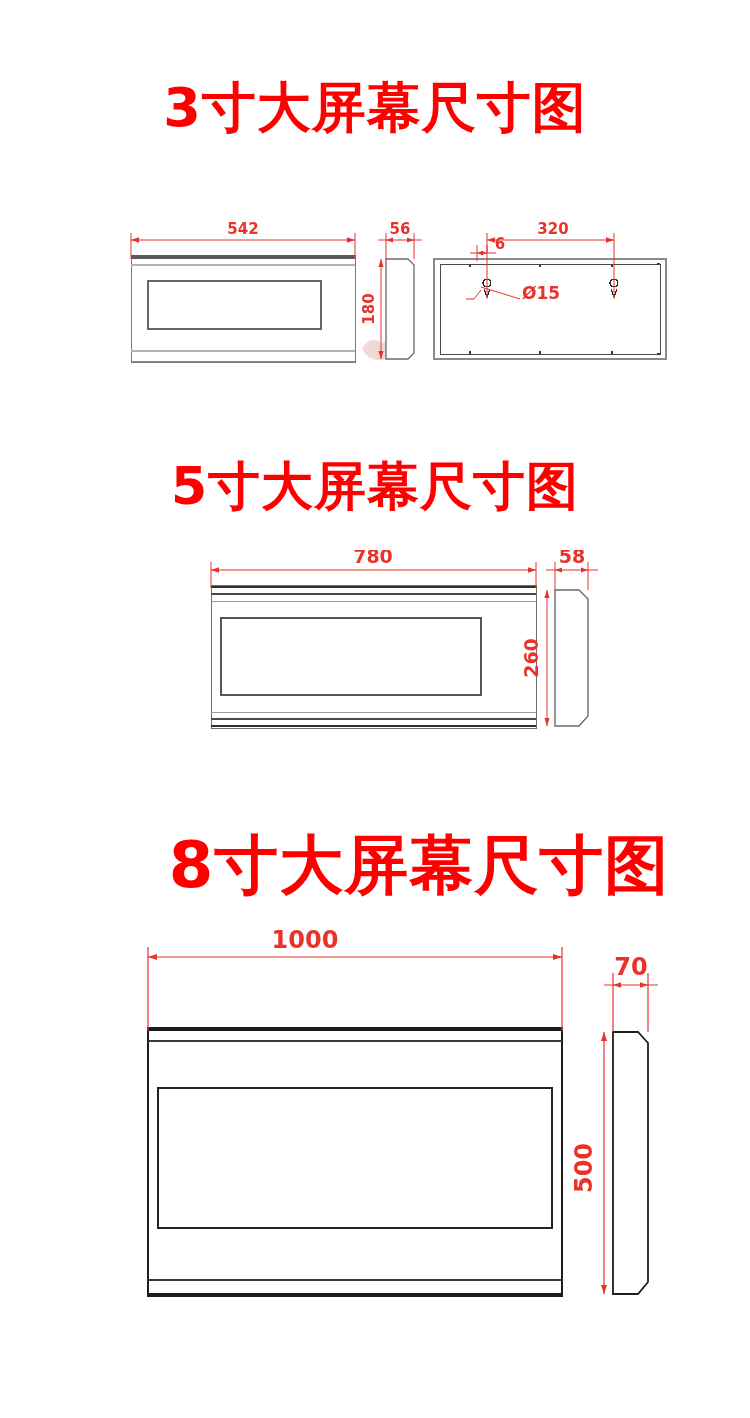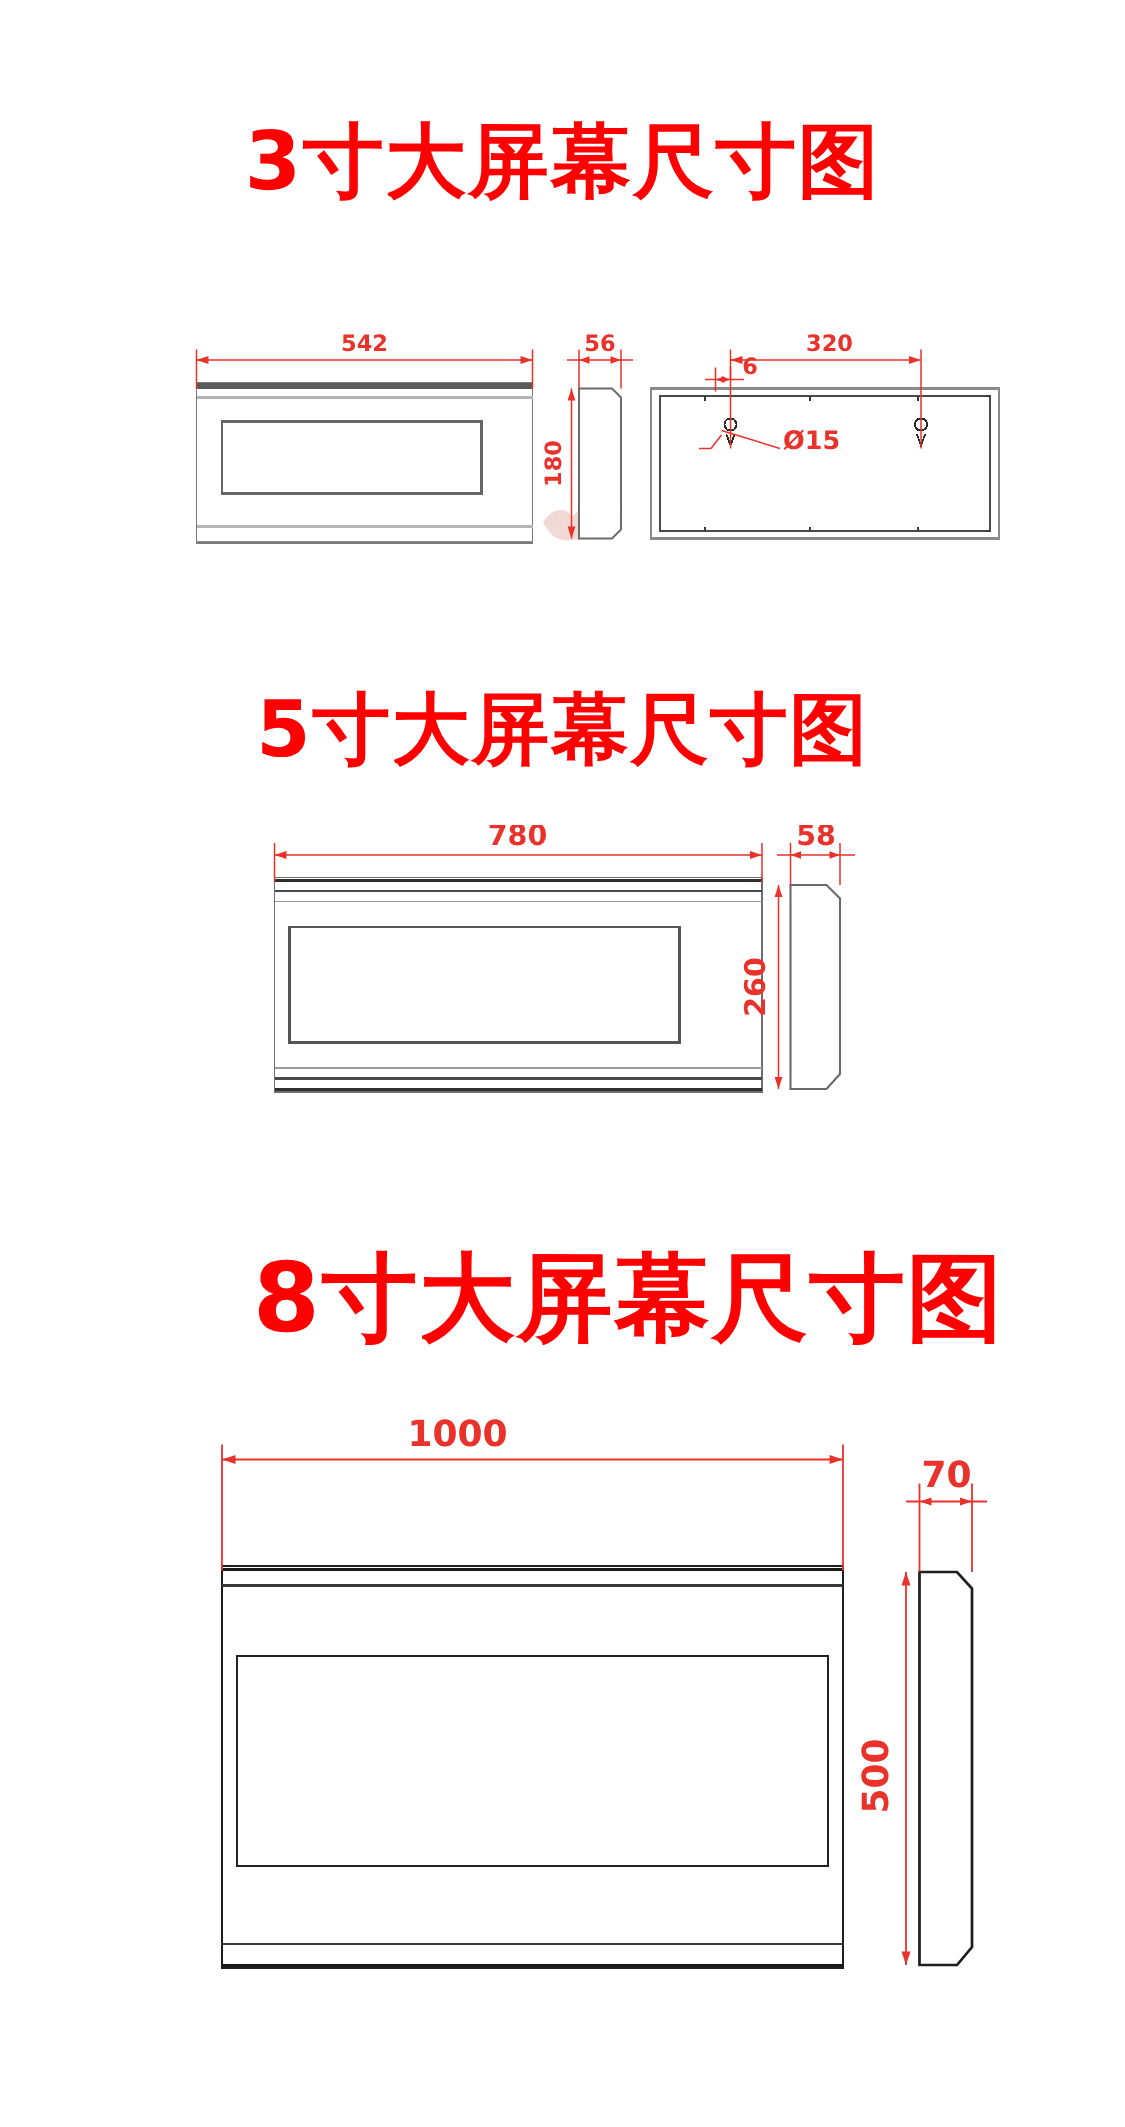--- a/index.html
+++ b/index.html
@@ -126,21 +126,21 @@
         <line x1="481" y1="72" x2="520" y2="84"></line>
       </g>
       <text class="dimtxt" x="522" y="84" font-size="17" text-anchor="start">Ø15</text>
     </svg>
   </div>
 </div>
 
 <div class="section" style="top:430px;height:370px;padding-left:36px;">
   <div class="title t2" style="top:22px;">5寸大屏幕尺寸图</div>
 
-  <div class="svgwrap" style="top:120px;">
+  <div class="svgwrap" style="top:120px;margin-left:28px;">
     <svg width="750" height="210" viewBox="0 0 750 210" xmlns="http://www.w3.org/2000/svg">
 
       <g shape-rendering="crispEdges">
         <rect x="183" y="35" width="325" height="143" fill="#ffffff" stroke="#6e6e6e" stroke-width="1"></rect>
 
         <line x1="183" y1="37" x2="508" y2="37" stroke="#2e2e2e" stroke-width="2"></line>
         <line x1="183" y1="44" x2="508" y2="44" stroke="#4a4a4a" stroke-width="1.6"></line>
         <line x1="183" y1="51" x2="508" y2="51" stroke="#9a9a9a" stroke-width="1"></line>
 
         <line x1="183" y1="162" x2="508" y2="162" stroke="#9a9a9a" stroke-width="1"></line>
@@ -178,21 +178,21 @@
         <path d="M519 176 L516.4 168 L521.6 168 Z" fill="#e8322a" stroke="none"></path>
       </g>
       <text class="dimtxt" x="510" y="108" font-size="19" text-anchor="middle" transform="rotate(-90 510 108)">260</text>
     </svg>
   </div>
 </div>
 
 <div class="section" style="top:800px;height:618px;">
   <div class="title t3" style="top:22px;">8寸大屏幕尺寸图</div>
 
-  <div class="svgwrap" style="top:125px;margin-top:16px;">
+  <div class="svgwrap" style="top:125px;">
     <svg width="750" height="420" viewBox="0 0 750 420" xmlns="http://www.w3.org/2000/svg">
 
       <g shape-rendering="crispEdges">
         <rect x="148" y="103" width="414" height="268" fill="#ffffff" stroke="#1e1e1e" stroke-width="1.6"></rect>
 
         <line x1="148" y1="105" x2="562" y2="105" stroke="#1a1a1a" stroke-width="2"></line>
         <line x1="148" y1="116" x2="562" y2="116" stroke="#3a3a3a" stroke-width="1.6"></line>
 
         <line x1="148" y1="355" x2="562" y2="355" stroke="#3a3a3a" stroke-width="1.6"></line>
         <line x1="148" y1="369" x2="562" y2="369" stroke="#1a1a1a" stroke-width="2"></line>

